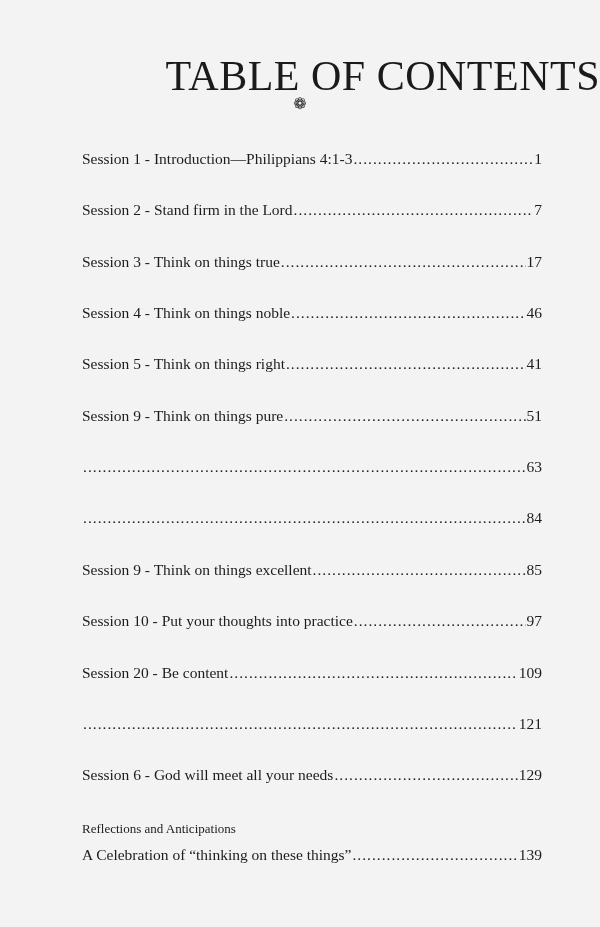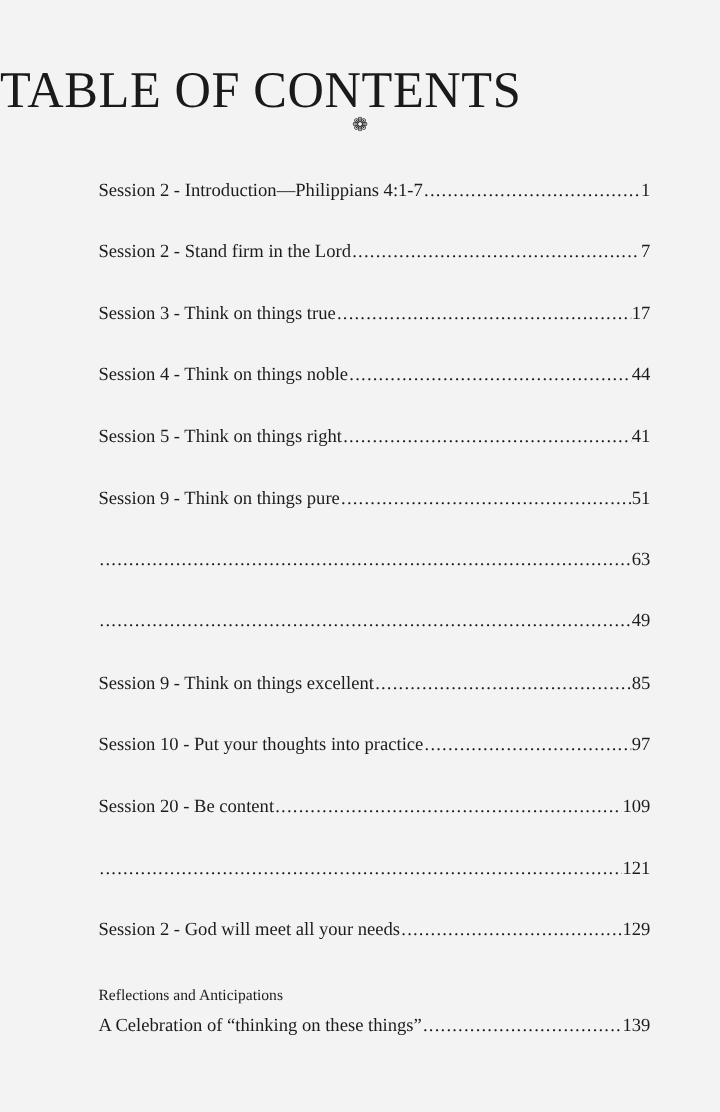--- a/index.html
+++ b/index.html
@@ -6,21 +6,21 @@
   body {
     width: 600px; height: 927px;
     background: #f3f3f3;
     font-family: "Liberation Serif", "DejaVu Serif", serif;
     color: #1c1c1c;
     position: relative;
     overflow: hidden;
   }
   .title {
     position: absolute; left: 0; right: 0; top: 52px;
-    text-align: left;
+    text-align: right;
     font-size: 42px;
     letter-spacing: 0.5px;
     transform: scaleY(1.02);
     color: #1a1a1a;
   }
   .ornament {
     position: absolute; left: 0; right: 0; top: 94px;
     text-align: center;
     font-size: 16px;
     color: #222;
@@ -51,56 +51,56 @@
   }
 </style>
 </head>
 <body>
 
 <div class="title">TABLE OF CONTENTS</div>
 <div class="ornament">❁</div>
 
 <div class="toc">
   <div class="row" style="top:150px">
-    <span class="label">Session 2 - Introduction—Philippians 4:1-7</span>
+    <span class="label">Session 1 - Introduction—Philippians 4:1-3</span>
     <span class="dots"></span>
     <span class="page">1</span>
   </div>
   <div class="row" style="top:201px">
     <span class="label">Session 2 - Stand firm in the Lord</span>
     <span class="dots"></span>
     <span class="page">7</span>
   </div>
   <div class="row" style="top:253px">
     <span class="label">Session 3 - Think on things true</span>
     <span class="dots"></span>
     <span class="page">17</span>
   </div>
   <div class="row" style="top:304px">
     <span class="label">Session 4 - Think on things noble</span>
     <span class="dots"></span>
-    <span class="page">44</span>
+    <span class="page">46</span>
   </div>
   <div class="row" style="top:355px">
     <span class="label">Session 5 - Think on things right</span>
     <span class="dots"></span>
     <span class="page">41</span>
   </div>
   <div class="row" style="top:407px">
     <span class="label">Session 9 - Think on things pure</span>
     <span class="dots"></span>
     <span class="page">51</span>
   </div>
   <div class="row" style="top:458px">
     <span class="dots"></span>
     <span class="page">63</span>
   </div>
   <div class="row" style="top:509px">
     <span class="dots"></span>
-    <span class="page">49</span>
+    <span class="page">84</span>
   </div>
   <div class="row" style="top:561px">
     <span class="label">Session 9 - Think on things excellent</span>
     <span class="dots"></span>
     <span class="page">85</span>
   </div>
   <div class="row" style="top:612px">
     <span class="label">Session 10 - Put your thoughts into practice</span>
     <span class="dots"></span>
     <span class="page">97</span>
@@ -108,21 +108,21 @@
   <div class="row" style="top:664px">
     <span class="label">Session 20 - Be content</span>
     <span class="dots"></span>
     <span class="page">109</span>
   </div>
   <div class="row" style="top:715px">
     <span class="dots"></span>
     <span class="page">121</span>
   </div>
   <div class="row" style="top:766px">
-    <span class="label">Session 2 - God will meet all your needs</span>
+    <span class="label">Session 6 - God will meet all your needs</span>
     <span class="dots"></span>
     <span class="page">129</span>
   </div>
 
   <div class="heading-only" style="top:820px">Reflections and Anticipations</div>
   <div class="row" style="top:846px">
     <span class="label">A Celebration of “thinking on these things”</span>
     <span class="dots"></span>
     <span class="page">139</span>
   </div>

